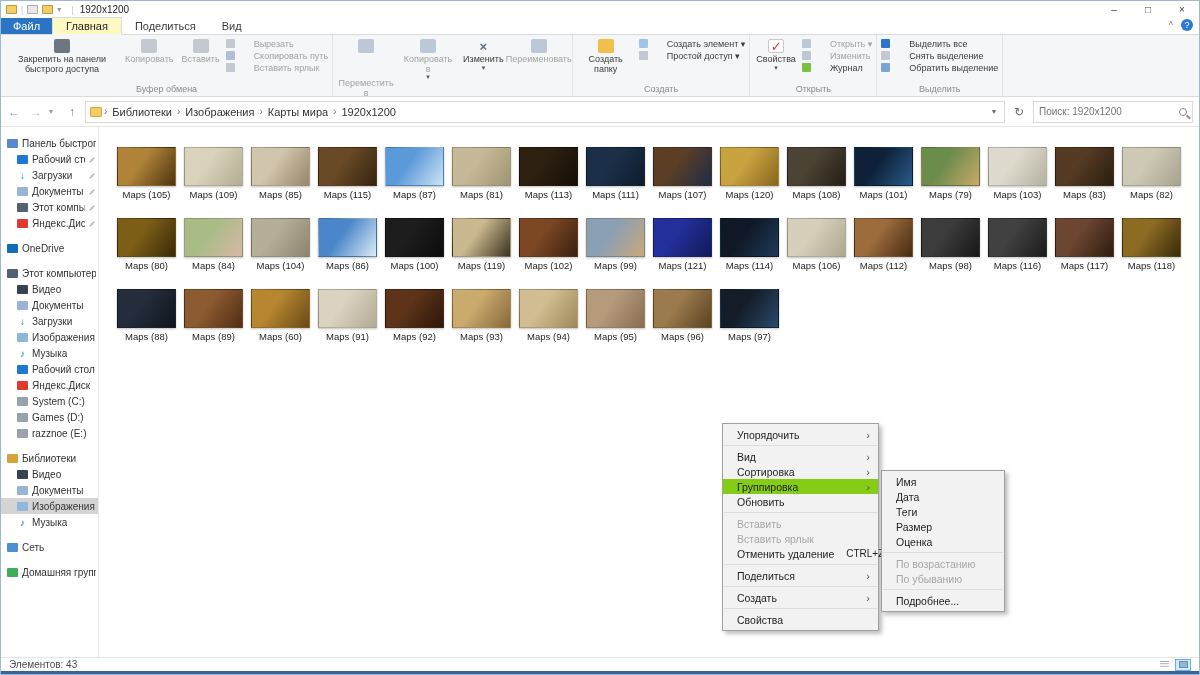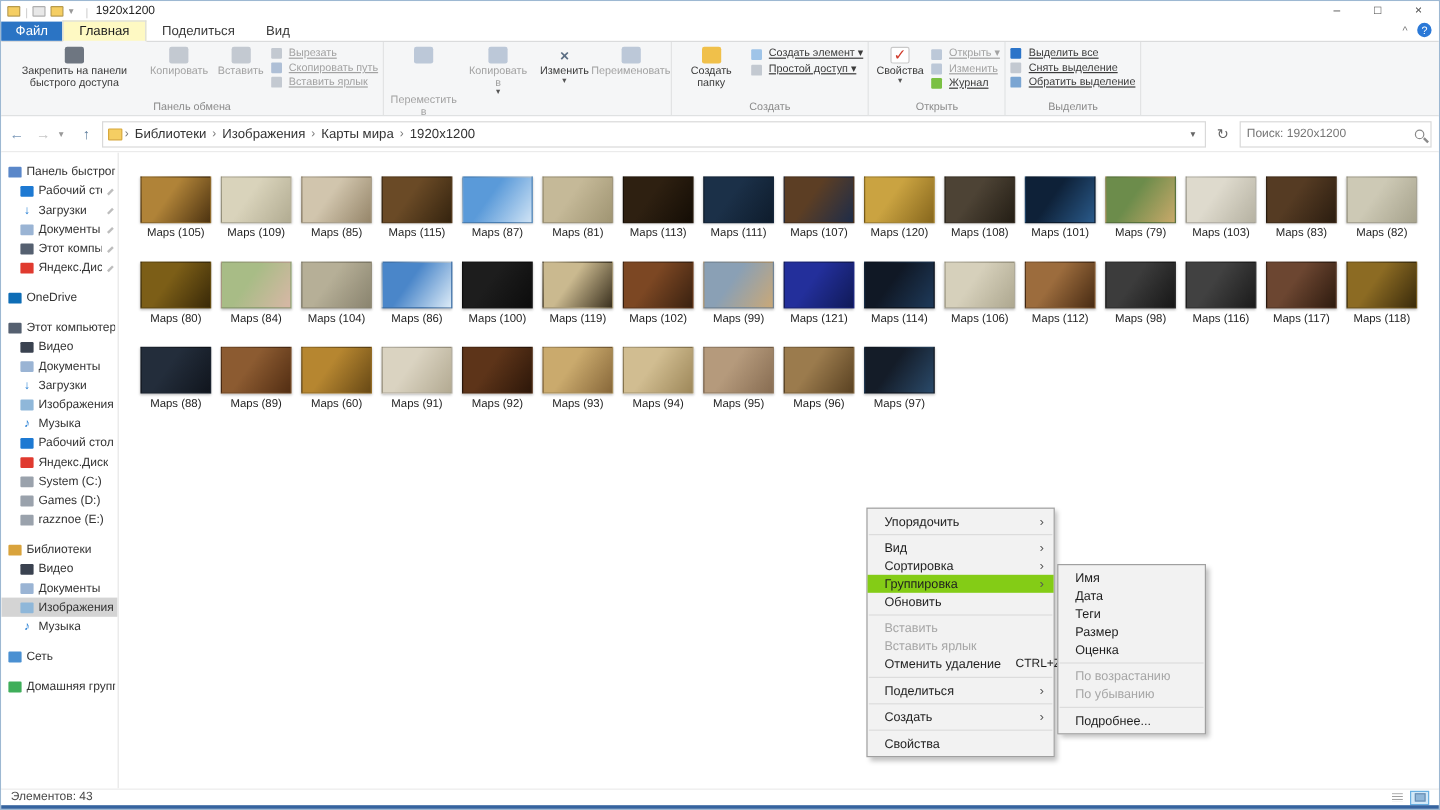--- a/index.html
+++ b/index.html
@@ -27,21 +27,21 @@
   
   .ribbon { height:62px; background:#f5f6f7; border-bottom:1px solid #dadbdc; display:flex; }
   .rgroup { display:flex; flex-direction:column; border-right:1px solid #e2e3e4; padding:2px 2px 0 2px; }
   .rbody { flex:1; display:flex; align-items:flex-start; }
   .rlabel { text-align:center; font-size:9px; color:#8b8b8b; padding:1px 4px 2px; }
   .rbig { display:flex; flex-direction:column; align-items:center; padding:2px 4px; max-width:118px; }
   .rbig .ric { width:16px; height:14px; border-radius:2px; margin-bottom:2px; display:flex; align-items:center; justify-content:center; font-size:13px; font-weight:bold; }
   .rbig .rtext { font-size:9px; line-height:9.5px; text-align:center; color:#3b3b3b; white-space:normal; }
   .rbig .rarrow { font-size:7px; color:#555; line-height:6px; }
   .rsmallcol { display:flex; flex-direction:column; justify-content:flex-start; padding:2px 2px; gap:2px; }
-  .rsmall { display:flex; align-items:flex-end; gap:6px; font-size:9px; color:#3b3b3b; white-space:nowrap;text-decoration:underline; }
+  .rsmall { display:flex; align-items:flex-start; gap:19px; font-size:9px; color:#3b3b3b; white-space:nowrap; }
   .rsmall .ric { width:9px; height:9px; border-radius:1px; display:inline-block; flex:0 0 auto; }
   .rdisabled .rtext, .rsmall.rdisabled { color:#a2a2a2; }
 
   
   .addressbar { height:30px; display:flex; align-items:center; background:#fff; padding:0 6px 0 4px; gap:4px; border-bottom:1px solid #e6e6e6; }
   .nav-btn { font-size:12px; color:#7a98b8; width:18px; text-align:center; }
   .nav-btn.disabled { color:#c6c6c6; }
   .nav-caret { font-size:8px; color:#999; width:10px; }
   .addr-box { flex:1; height:22px; border:1px solid #d9d9d9; background:#fff; display:flex; align-items:center; padding:0 4px; gap:2px; }
   .crumb-folder { width:12px; height:10px; background:#f5ce63; border:1px solid #d8a83c; border-radius:1px; }
@@ -154,21 +154,21 @@
             <div class="rsmall rdisabled">
               <span class="ric" style="background: rgb(174, 191, 214);"></span>
               <span>Скопировать путь</span>
             </div>
             <div class="rsmall rdisabled">
               <span class="ric" style="background: rgb(195, 201, 209);"></span>
               <span>Вставить ярлык</span>
             </div>
           </div>
         </div>
-        <div class="rlabel">Панель обмена</div>
+        <div class="rlabel">Буфер обмена</div>
       </div>
       <div class="rgroup">
         <div class="rbody">
           <div class="rbig rdisabled" style="max-width: 62px; gap: 24px;">
             <span class="ric" style="background: rgb(188, 200, 216);"></span>
             <div class="rtext">Переместить в</div>
             <div class="rarrow">▾</div>
           </div>
           <div class="rbig rdisabled" style="max-width: 62px;">
             <span class="ric" style="background: rgb(188, 200, 216);"></span>

